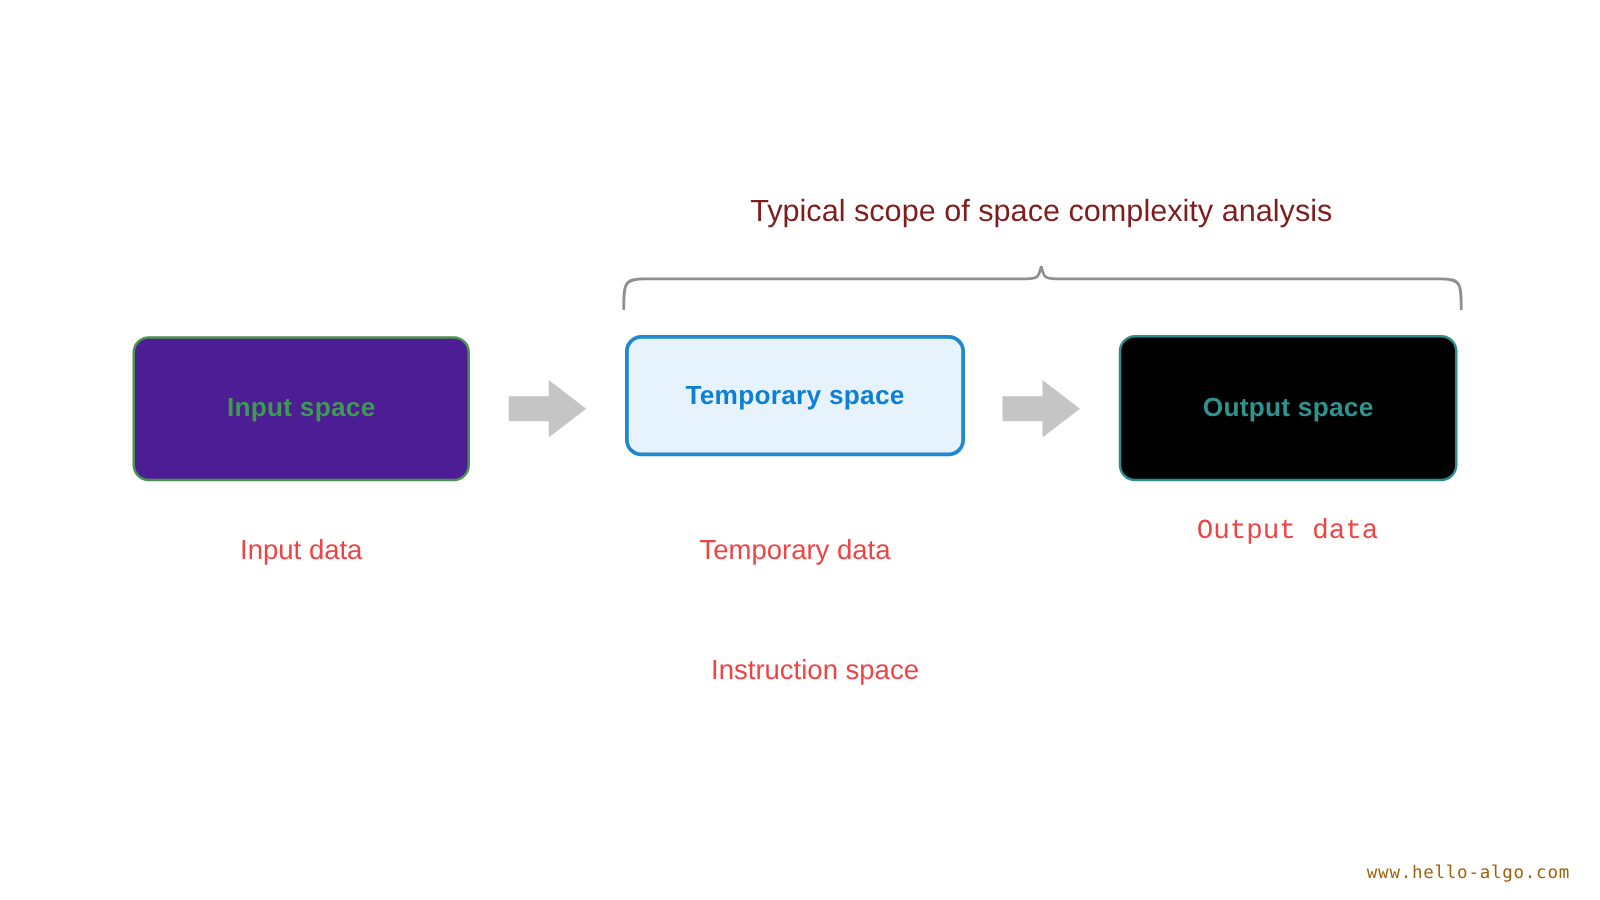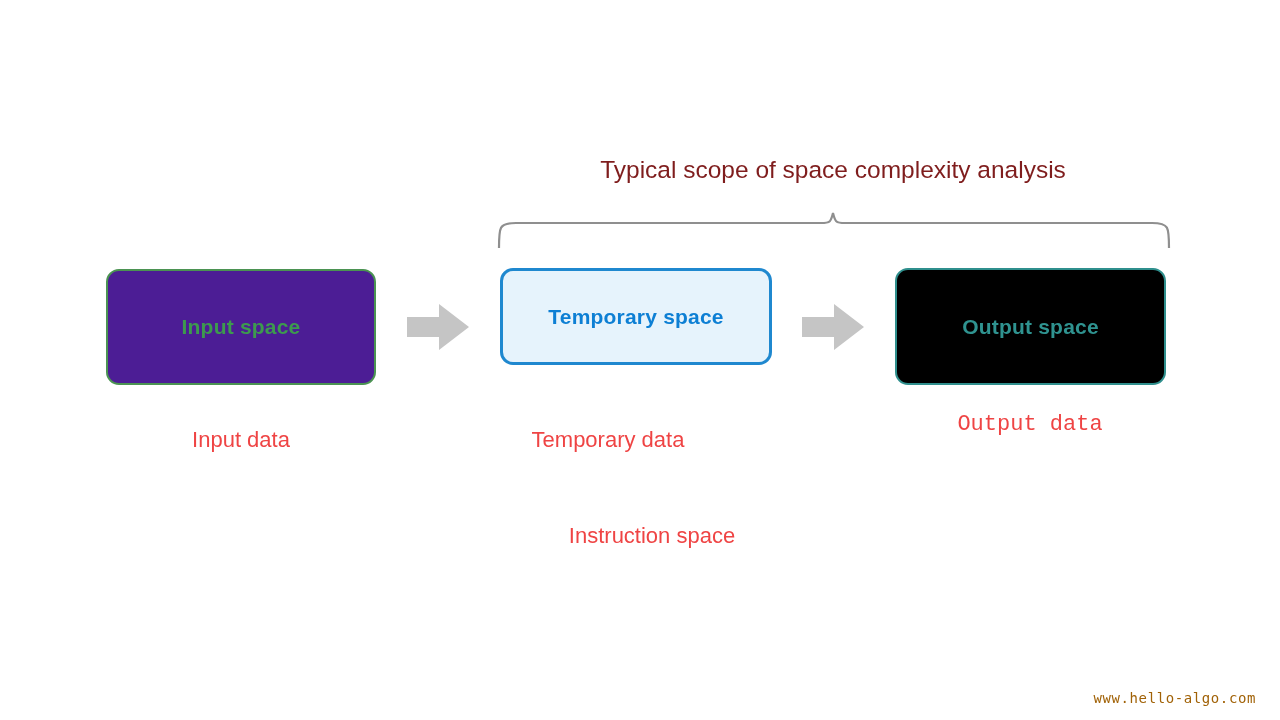--- a/index.html
+++ b/index.html
@@ -89,21 +89,21 @@
   
   .caption {
     position: absolute;
     transform: translateX(-50%);
     font-size: 22px;
     color: #ef4444;
     white-space: nowrap;
     text-align: center;
   }
   .cap-input  { left: 241px;  top: 427px; }
-  .cap-temp-1 { left: 608px;  top: 427px; text-align: center; }
+  .cap-temp-1 { left: 636px;  top: 427px; text-align: center; }
   .cap-temp-2 { left: 636px;  top: 475px; }
   .cap-temp-3 { left: 636px;  top: 523px; margin-left: 16px; }
   .cap-output { left: 1030px; top: 412px; font-family: Liberation Mono, monospace; }
 
   
   .watermark {
     position: absolute;
     right: 24px;
     bottom: 14px;
     font-family: "DejaVu Sans Mono", "Liberation Mono", monospace;

